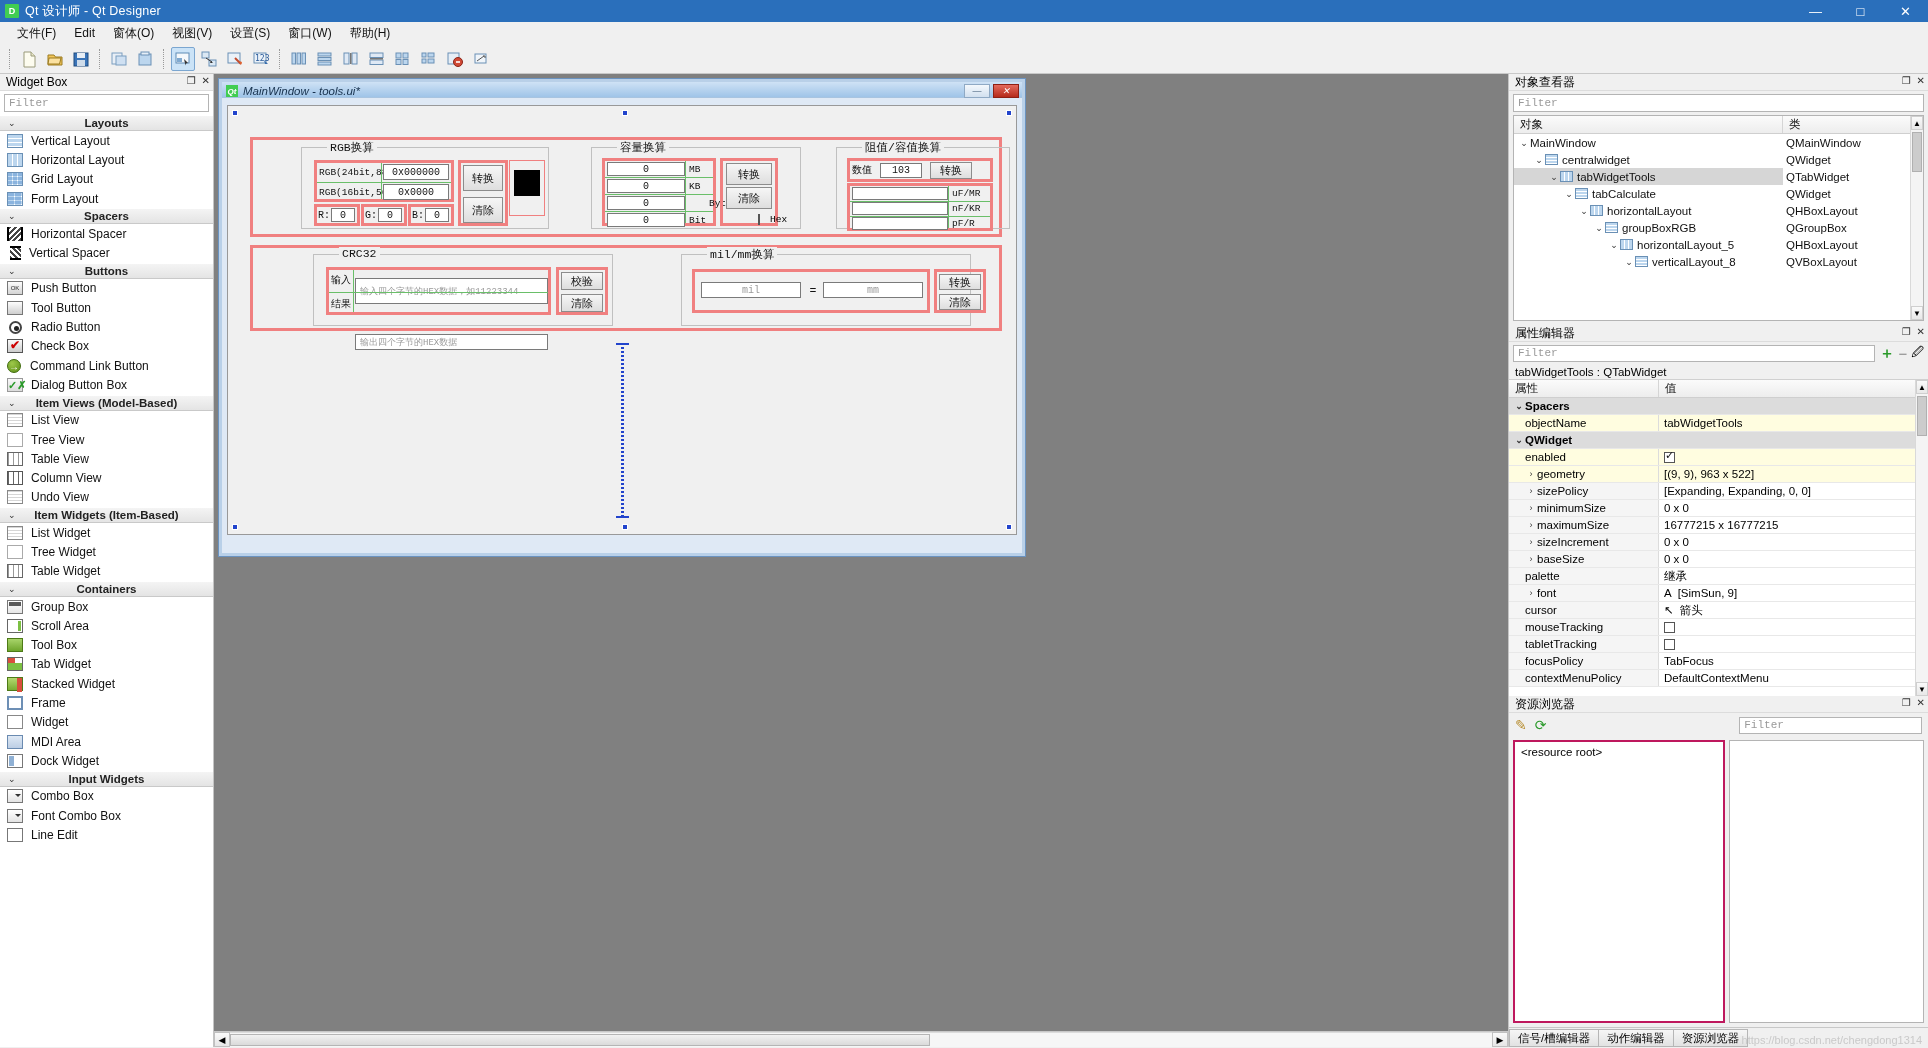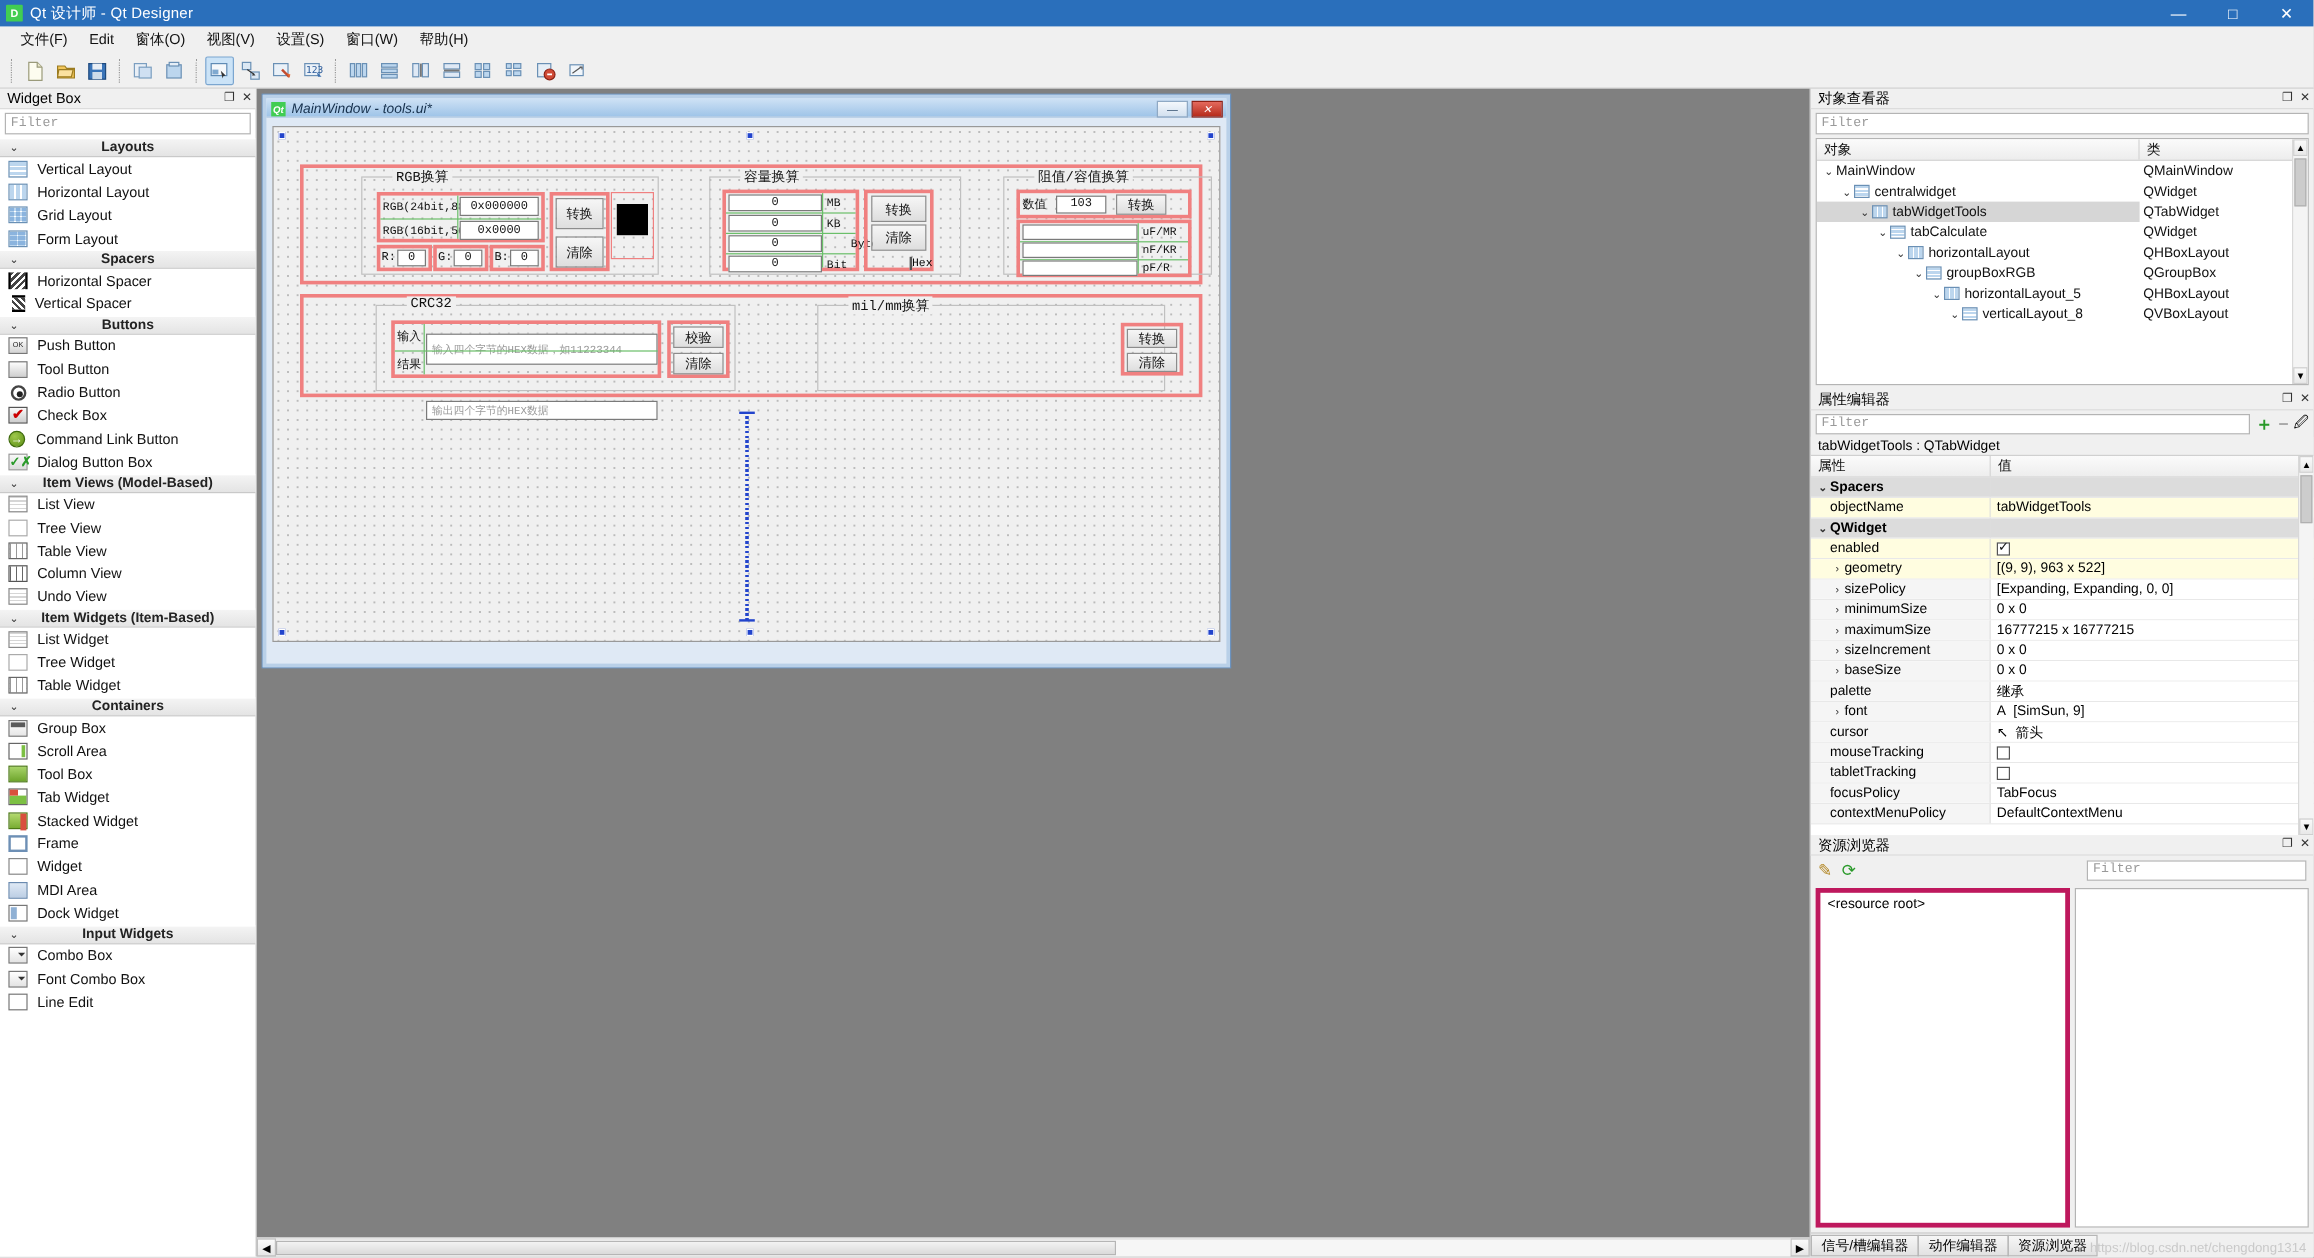--- a/index.html
+++ b/index.html
@@ -228,21 +228,21 @@
   .prow.grp .pk, .prow.grp .pv { background:#dcdcdc; font-weight:bold; }
   .prow.hl .pk { background:#fffde0; }
   .prow.hl .pv { background:#fffde0; }
   .prow.sub .pk { padding-left:16px; }
   .cbox { width:11px; height:11px; border:1px solid #555; background:#fff; display:inline-block;
      position:relative; }
   .cbox.on:after { content:"✓"; position:absolute; left:0px; top:-4px; font-size:11px; color:#111; }
   
   .res-toolbar { height:24px; display:flex; align-items:center; padding:0 6px; gap:8px; }
   .res-body { flex:1; display:flex; gap:4px; padding:3px 4px 4px 4px; }
-  .res-left { width:212px; background:#fff; border:4px solid #be185d; font-size:11.5px; padding:4px 6px; }
+  .res-left { width:212px; background:#fff; border:2px solid #be185d; font-size:11.5px; padding:4px 6px; }
   .res-right { flex:1; background:#fff; border:1px solid #b4b4b4; }
   
   #bottombar { height:20px; background:#f0f0f0; display:flex; align-items:flex-end;
      border-top:1px solid #c8c8c8; }
   .btab { height:18px; padding:0 8px; display:flex; align-items:center; font-size:11.5px;
      border:1px solid #b6b6b6; background:linear-gradient(#f6f6f6,#e2e2e2); margin-right:-1px; }
   
   #h-scroll { height:16px; background:#f0f0f0; border-top:1px solid #c8c8c8; display:flex; align-items:center; }
   .sb-arrow { width:16px; height:15px; display:flex; align-items:center; justify-content:center;
      font-size:9px; background:linear-gradient(#fafafa,#e6e6e6); border:1px solid #c0c0c0; }
@@ -652,21 +652,21 @@
                 <div class="qlabel" style="position:absolute; left:84px; top:35px; width:28px; height:14px; font-size:9.5px;margin-left:20px;">Byte</div>
                 <div class="greenline" style="position:absolute;left:0;top:50px;width:100%;height:1px;"></div>
                 <div class="qline" style="position:absolute; left:2px; top:52px; width:78px; height:14px; font-size:10px;">0</div>
                 <div class="qlabel" style="position:absolute; left:84px; top:52px; width:26px; height:14px; font-size:9.5px;">Bit</div>
                 <div class="greenline" style="position:absolute;left:80px;top:0;width:1px;height:100%;"></div>
               </div>
 
               <div class="redbox" style="position:absolute; left:128px; top:10px; width:58px; height:68px;">
                 <div class="qbtn" style="position:absolute; left:3px; top:2px; width:46px; height:22px; font-size:11px;">转换</div>
                 <div class="qbtn" style="position:absolute; left:3px; top:26px; width:46px; height:22px; font-size:11px;">清除</div>
-                <div style="position:absolute; left:3px; top:51px; width:50px; height:14px; display:flex; align-items:center; gap:0;padding-left:32px;">
+                <div style="position:absolute; left:3px; top:51px; width:50px; height:14px; display:flex; align-items:center; gap:10px;padding-left:32px;">
                   <span class="cbox"></span>
                   <span style="font-family:'Liberation Mono',monospace; font-size:9.5px;">Hex</span>
                 </div>
               </div>
             </div>
 
             <div class="qgroup" style="left:583px; top:7px; width:174px; height:82px;">
               <div class="glabel">阻值/容值换算</div>
 
               <div class="redbox" style="position:absolute; left:10px; top:10px; width:146px; height:24px;">
@@ -705,20 +705,25 @@
 
               <div class="redbox" style="position:absolute; left:242px; top:12px; width:52px; height:48px;">
                 <div class="qbtn" style="position:absolute; left:2px; top:2px; width:42px; height:18px; font-size:11px;">校验</div>
                 <div class="qbtn" style="position:absolute; left:2px; top:24px; width:42px; height:18px; font-size:11px;">清除</div>
               </div>
             </div>
 
             <div class="qgroup" style="left:428px; top:6px; width:290px; height:72px;">
               <div class="glabel">mil/mm换算</div>
 
+              <div class="redbox" style="position:absolute; left:10px; top:14px; width:238px; height:44px;">
+                <div class="qline lefttext" style="position:absolute; left:6px; top:10px; width:100px; height:16px; font-size:10px; justify-content:center; padding-left:0;">mil</div>
+                <div class="qlabel" style="position:absolute; left:112px; top:10px; width:12px; height:16px; justify-content:center;">=</div>
+                <div class="qline lefttext" style="position:absolute; left:128px; top:10px; width:100px; height:16px; font-size:10px; justify-content:center; padding-left:0;">mm</div>
+              </div>
 
               <div class="redbox" style="position:absolute; left:252px; top:14px; width:52px; height:44px;">
                 <div class="qbtn" style="position:absolute; left:2px; top:2px; width:42px; height:16px; font-size:11px;">转换</div>
                 <div class="qbtn" style="position:absolute; left:2px; top:22px; width:42px; height:16px; font-size:11px;">清除</div>
               </div>
             </div>
           </div>
 
           <div style="position:absolute; left:50%; top:237px; width:3px; height:175px; margin-left:-1.5px;
                       background:repeating-linear-gradient(#2244cc 0 2px,transparent 2px 4px);"></div>

